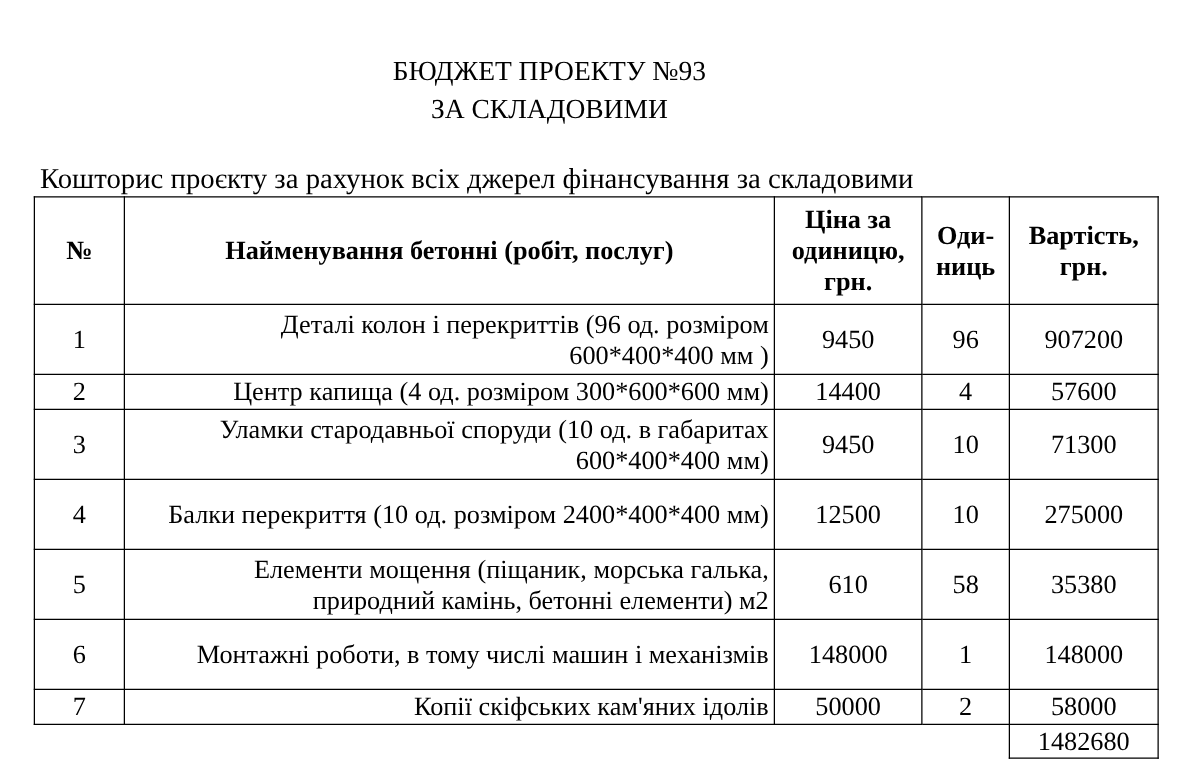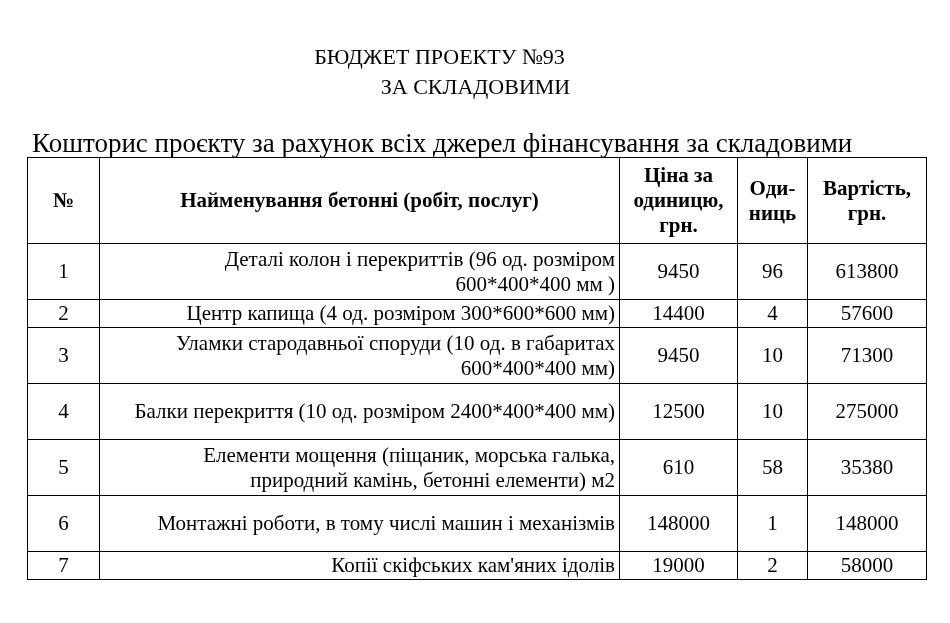--- a/index.html
+++ b/index.html
@@ -6,24 +6,24 @@
     body {
       width: 950px; height: 623px; position: relative; overflow: hidden;
       font-family: "Liberation Serif", "DejaVu Serif", serif;
       color: #000;
     }
     .title {
       position: absolute; left: 0; width: 879px; text-align: center;
       font-size: 22px; line-height: 26px;
     }
     .title.l1 { top: 44px; }
-    .title.l2 { top: 74px; padding-left: 36px; }
+    .title.l2 { top: 74px; }
     .caption {
       position: absolute; left: 32px; top: 131px;
-      font-size: 27px; line-height: 24px; white-space: nowrap;
+      font-size: 23px; line-height: 24px; white-space: nowrap;
     }
     table.budget {
       position: absolute; left: 27px; top: 157px;
       border-collapse: collapse;
       font-size: 21px; line-height: 25px;
     }
     table.budget td, table.budget th {
       border: 1.5px solid #000; padding: 0 4px; vertical-align: middle;
     }
     table.budget th { font-weight: bold; text-align: center; }
@@ -62,21 +62,21 @@
     <th class="c-name">Найменування бетонні (робіт, послуг)</th>
     <th>Ціна за<br>одиницю,<br>грн.</th>
     <th>Оди-<br>ниць</th>
     <th>Вартість,<br>грн.</th>
   </tr>
   <tr class="r2">
     <td class="c-idx">1</td>
     <td class="c-name">Деталі колон і перекриттів (96 од. розміром 600*400*400 мм )</td>
     <td class="num">9450</td>
     <td class="num">96</td>
-    <td class="num">613800</td>
+    <td class="num">907200</td>
   </tr>
   <tr class="r1">
     <td class="c-idx">2</td>
     <td class="c-name">Центр капища (4 од. розміром 300*600*600 мм)</td>
     <td class="num">14400</td>
     <td class="num">4</td>
     <td class="num">57600</td>
   </tr>
   <tr class="r2">
     <td class="c-idx">3</td>
@@ -102,18 +102,22 @@
   <tr class="r2">
     <td class="c-idx">6</td>
     <td class="c-name">Монтажні роботи, в тому числі машин і механізмів</td>
     <td class="num">148000</td>
     <td class="num">1</td>
     <td class="num">148000</td>
   </tr>
   <tr class="r1">
     <td class="c-idx">7</td>
     <td class="c-name">Копії скіфських кам'яних ідолів</td>
-    <td class="num">19000</td>
+    <td class="num">50000</td>
     <td class="num">2</td>
     <td class="num">58000</td>
+  </tr>
+  <tr class="total">
+    <td class="blank" colspan="4"></td>
+    <td class="sum">1482680</td>
   </tr>
 </tbody>
   </table>
 
 </body></html>

